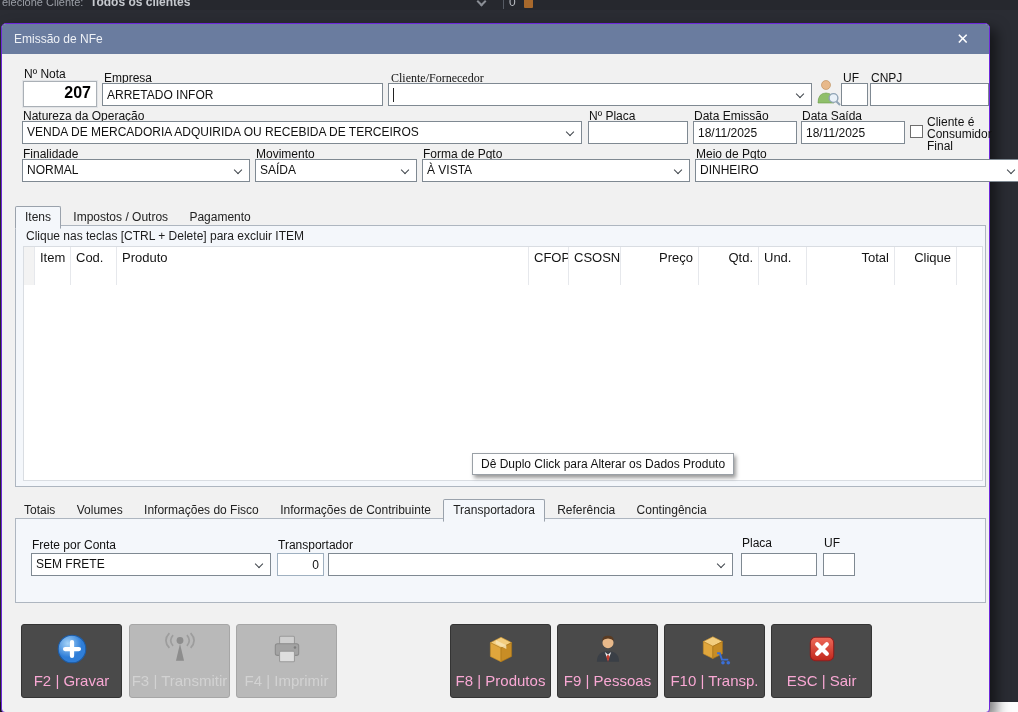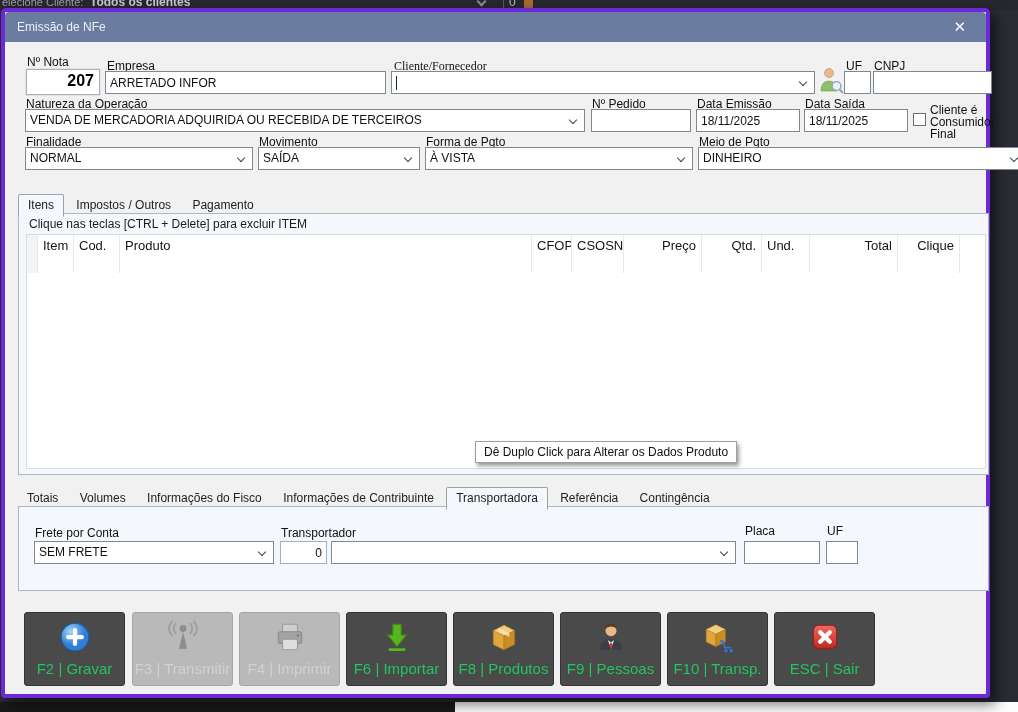--- a/index.html
+++ b/index.html
@@ -10,22 +10,22 @@
   .bg-top { position:absolute; top:0; left:0; right:0; height:10px; background:#26282e; overflow:hidden; }
   .bg-top .bg-label { position:absolute; top:-4px; left:2px; font-size:11px; color:#9b9fa6; white-space:nowrap; }
   .bg-top .bg-value { position:absolute; top:-5px; left:90px; font-size:12px; font-weight:bold; color:#c6c9ce; white-space:nowrap; }
   .bg-top .bg-chev { position:absolute; top:-2px; left:478px; width:7px; height:7px; border-right:2px solid #8a8e95; border-bottom:2px solid #8a8e95; transform:rotate(45deg); }
   .bg-top .bg-count { position:absolute; top:-5px; left:503px; font-size:12px; color:#b9bcc2; border-left:1px solid #555a63; padding-left:5px; }
   .bg-top .bg-mini-icon { position:absolute; top:-2px; left:524px; width:9px; height:10px; background:#a8692c; border-radius:1px; }
   .bg-bottom-left  { position:absolute; bottom:0; left:0; width:455px; height:10px; background:#191919; }
   .bg-bottom-right { position:absolute; bottom:0; left:455px; width:563px; height:10px; background:#fdfdfd; }
 
   
-  .dialog { position:absolute; left:1px; top:8px; width:989px; height:690px; background:#f1f1f1;
-            border:4px solid #6d28d9; border-radius:5px 5px 4px 4px; box-shadow:6px 6px 14px rgba(0,0,0,.55); }
+  .dialog { position:absolute; left:1px; top:23px; width:989px; height:690px; background:#f1f1f1;
+            border:1px solid #6d28d9; border-radius:5px 5px 4px 4px; box-shadow:6px 6px 14px rgba(0,0,0,.55); }
   .titlebar { position:absolute; left:0; top:0; width:100%; height:30px; background:#6a7c9f; border-radius:4px 4px 0 0; }
   .titlebar .title { position:absolute; left:12px; top:0; line-height:30px; font-size:12px; color:#eef1f6; }
   .titlebar .close { position:absolute; right:14px; top:0; line-height:30px; font-size:15px; color:#fff; cursor:pointer; padding:0 6px; }
 
   .lbl { position:absolute; font-size:12px; color:#111; white-space:nowrap; }
   input.tb { position:absolute; background:#fff; border:1px solid #7f8992; font-size:12px; padding:1px 4px;
              font-family:"Liberation Sans","DejaVu Sans",sans-serif; color:#111; outline:none; }
   .combo { position:absolute; background:#fff; border:1px solid #7f8992; height:23px; }
   .combo .combo-text { position:absolute; left:4px; top:0; line-height:21px; font-size:12px; color:#111; white-space:nowrap; overflow:hidden; right:18px; }
   .chev { position:absolute; right:8px; top:7px; width:6px; height:6px; border-right:1.6px solid #3f454c; border-bottom:1.6px solid #3f454c; transform:rotate(45deg); }
@@ -56,21 +56,21 @@
   .c6{width:78px} .c7{width:60px} .c8{width:48px} .c9{width:88px} .c10{width:62px} .c11{flex:1;border-right:none}
   .tbody-rest { flex:1; background:#fff; }
 
   .tooltip { position:absolute; left:456px; top:227px; background:#fefefe; border:1px solid #9aa0a6;
              box-shadow:2px 3px 4px rgba(0,0,0,.4); font-size:12px; color:#111; padding:3px 8px; white-space:nowrap; z-index:5; }
 
   
   .btn { position:absolute; top:600px; width:101px; height:74px; background:#4a4a4a; border:1px solid #343434;
          border-radius:3px; cursor:pointer; text-align:center; }
   .btn .btn-icon { margin:7px auto 0 auto; width:34px; height:34px; }
-  .btn .btn-label { margin-top:2px; font-size:15px; color:#22c55e; white-space:nowrap; }
+  .btn .btn-label { margin-top:2px; font-size:15px; color:#f9a8d4; white-space:nowrap; }
   .btn.disabled { background:#b9b9b9; border-color:#a6a6a6; cursor:default; }
   .btn.disabled .btn-label { color:#d2d2d2; }
 
   .person-search { position:absolute; left:814px; top:55px; width:25px; height:27px; }
 </style>
 </head>
 <body>
 
 <div class="screen">
 
@@ -111,21 +111,21 @@
     <div class="lbl" style="left:841px;top:47px;">UF</div>
     <input class="tb" style="left: 839px; top: 59px; width: 27px; height: 23px;" readonly="" value="">
     <div class="lbl" style="left:869px;top:47px;">CNPJ</div>
     <input class="tb" style="left: 868px; top: 59px; width: 119px; height: 23px;" readonly="" value="">
 
     <div class="lbl" style="left:21px;top:85px;">Natureza da Operação</div>
     <div class="combo" style="left:20px;top:97px;width:560px;">
       <span class="combo-text">VENDA DE MERCADORIA ADQUIRIDA OU RECEBIDA DE TERCEIROS</span>
       <span class="chev"></span>
     </div>
-    <div class="lbl" style="left:587px;top:85px;">Nº Pedido</div>
+    <div class="lbl" style="left:587px;top:85px;">Nº Placa</div>
     <input class="tb" style="left: 586px; top: 97px; width: 100px; height: 23px;" readonly="" value="">
     <div class="lbl" style="left:692px;top:85px;">Data Emissão</div>
     <input class="tb" style="left: 691px; top: 97px; width: 104px; height: 23px;" readonly="" value="18/11/2025">
     <div class="lbl" style="left:800px;top:85px;">Data Saída</div>
     <input class="tb" style="left: 799px; top: 97px; width: 104px; height: 23px;" readonly="" value="18/11/2025">
     <div class="checkbox" style="left:908px;top:101px;"></div>
     <div class="chk-label" style="left:925px;top:92px;">
       <span>Cliente é</span><br>
       <span>Consumidor</span><br>
       <span>Final</span>
@@ -249,27 +249,20 @@
     <div class="btn disabled" style="left:234px;">
       <svg class="btn-icon" viewBox="0 0 32 32">
         <rect x="9" y="4" width="14" height="8" rx="1" fill="#cfcfcf" stroke="#9a9a9a"></rect>
         <rect x="5" y="11" width="22" height="11" rx="2" fill="#a3a3a3" stroke="#8b8b8b"></rect>
         <circle cx="23.5" cy="14.5" r="1.2" fill="#7c7c7c"></circle>
         <rect x="9" y="18" width="14" height="10" rx="1" fill="#dedede" stroke="#9a9a9a"></rect>
       </svg>
       <div class="btn-label">F4 | Imprimir</div>
     </div>
 
-    <div class="btn" style="left:341px;">
-      <svg class="btn-icon" viewBox="0 0 32 32">
-        <path d="M12 4 h8 v10 h5 L16 25 7 14 h5 Z" fill="#57b520" stroke="#3c850f" stroke-width="1"></path>
-        <rect x="8" y="26.5" width="16" height="2.6" rx="1" fill="#57b520"></rect>
-      </svg>
-      <div class="btn-label">F6 | Importar</div>
-    </div>
 
     <div class="btn" style="left:448px;">
       <svg class="btn-icon" viewBox="0 0 32 32">
         <polygon points="6,10 16,5 26,10 16,15" fill="#f3cd7e" stroke="#c99330" stroke-width=".6"></polygon>
         <polygon points="6,10 16,15 16,28 6,23" fill="#e0a63c" stroke="#c18a26" stroke-width=".6"></polygon>
         <polygon points="26,10 16,15 16,28 26,23" fill="#c88d25" stroke="#aa7518" stroke-width=".6"></polygon>
         <polygon points="11,7.5 21,12.5 21,16 11,11" fill="#f7e3b2" opacity=".85"></polygon>
       </svg>
       <div class="btn-label">F8 | Produtos</div>
     </div>

